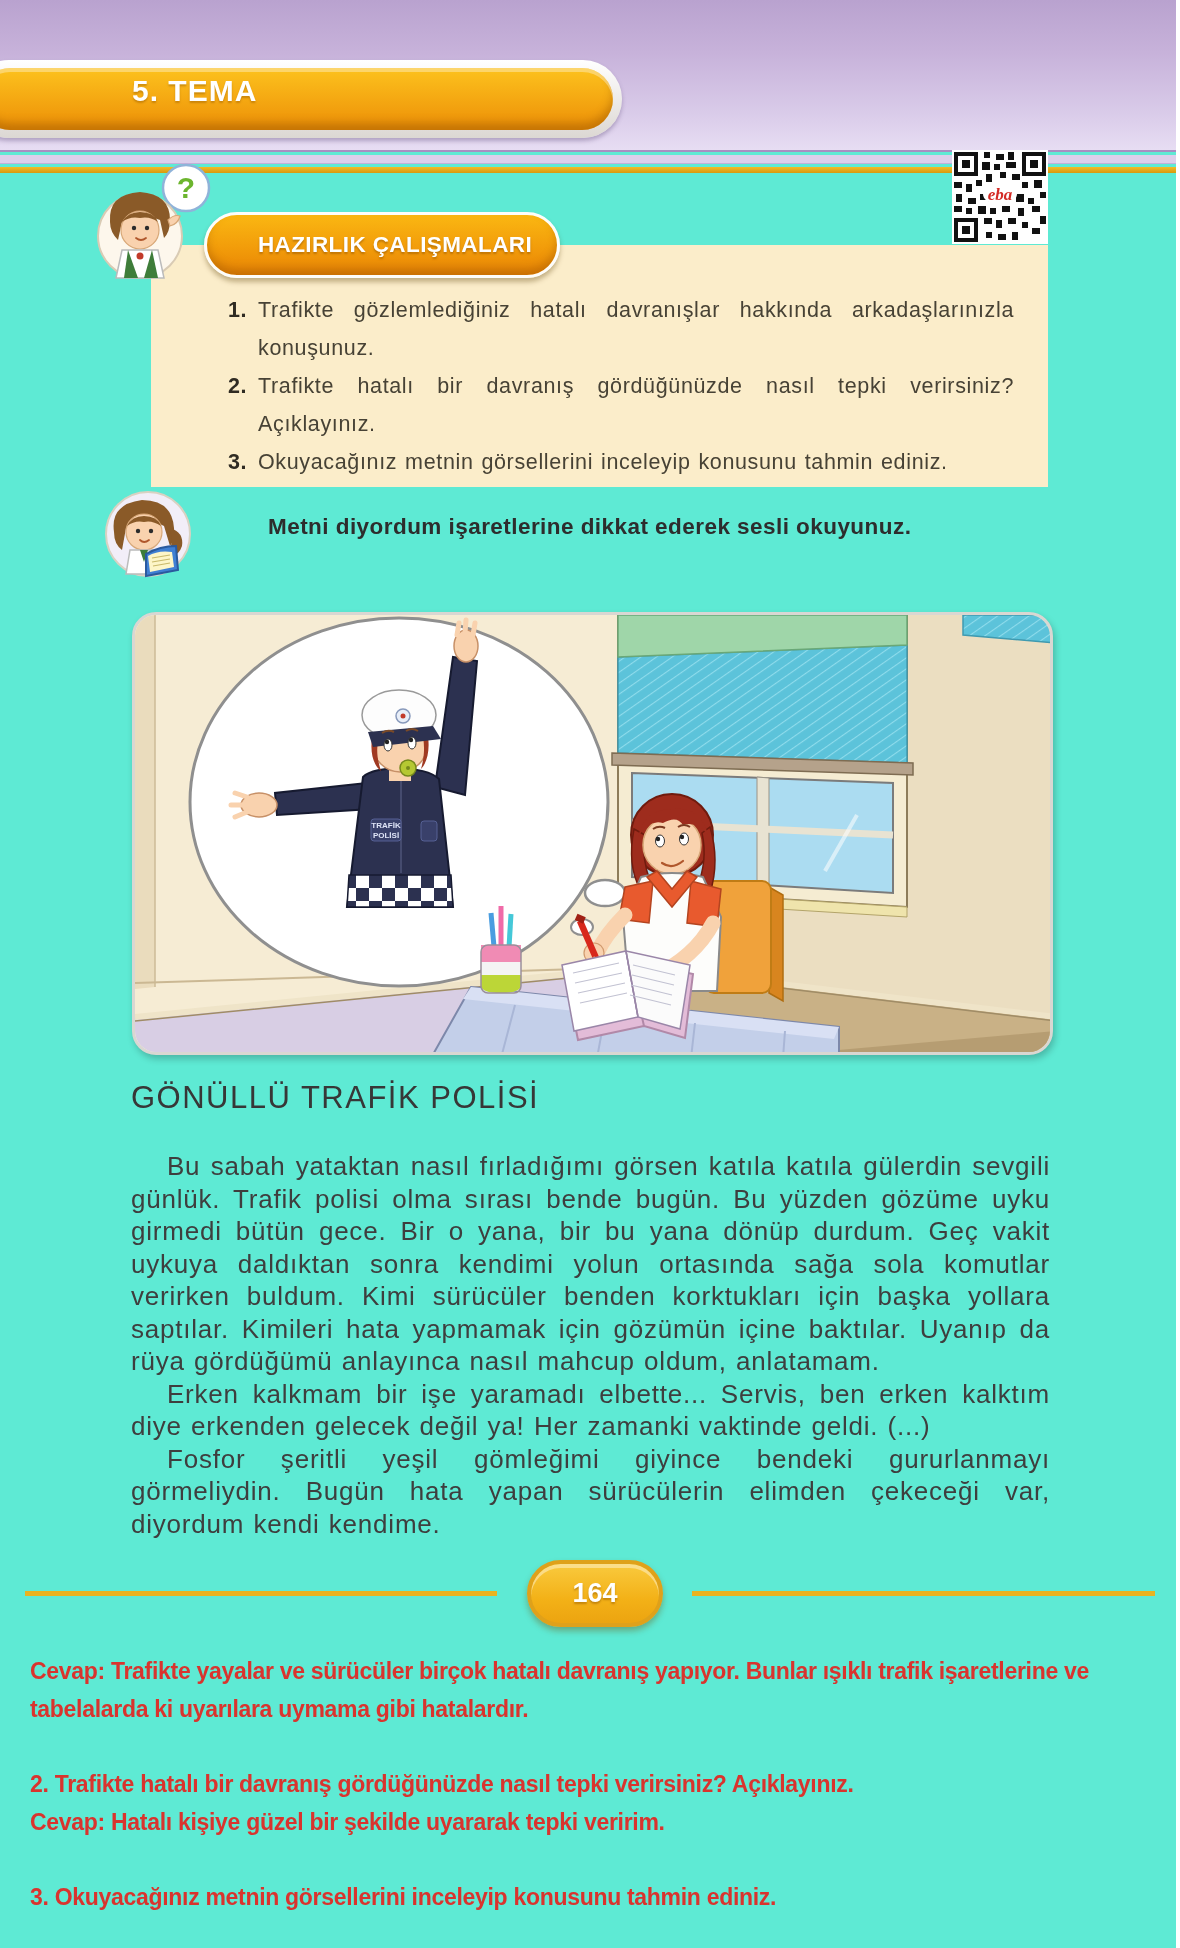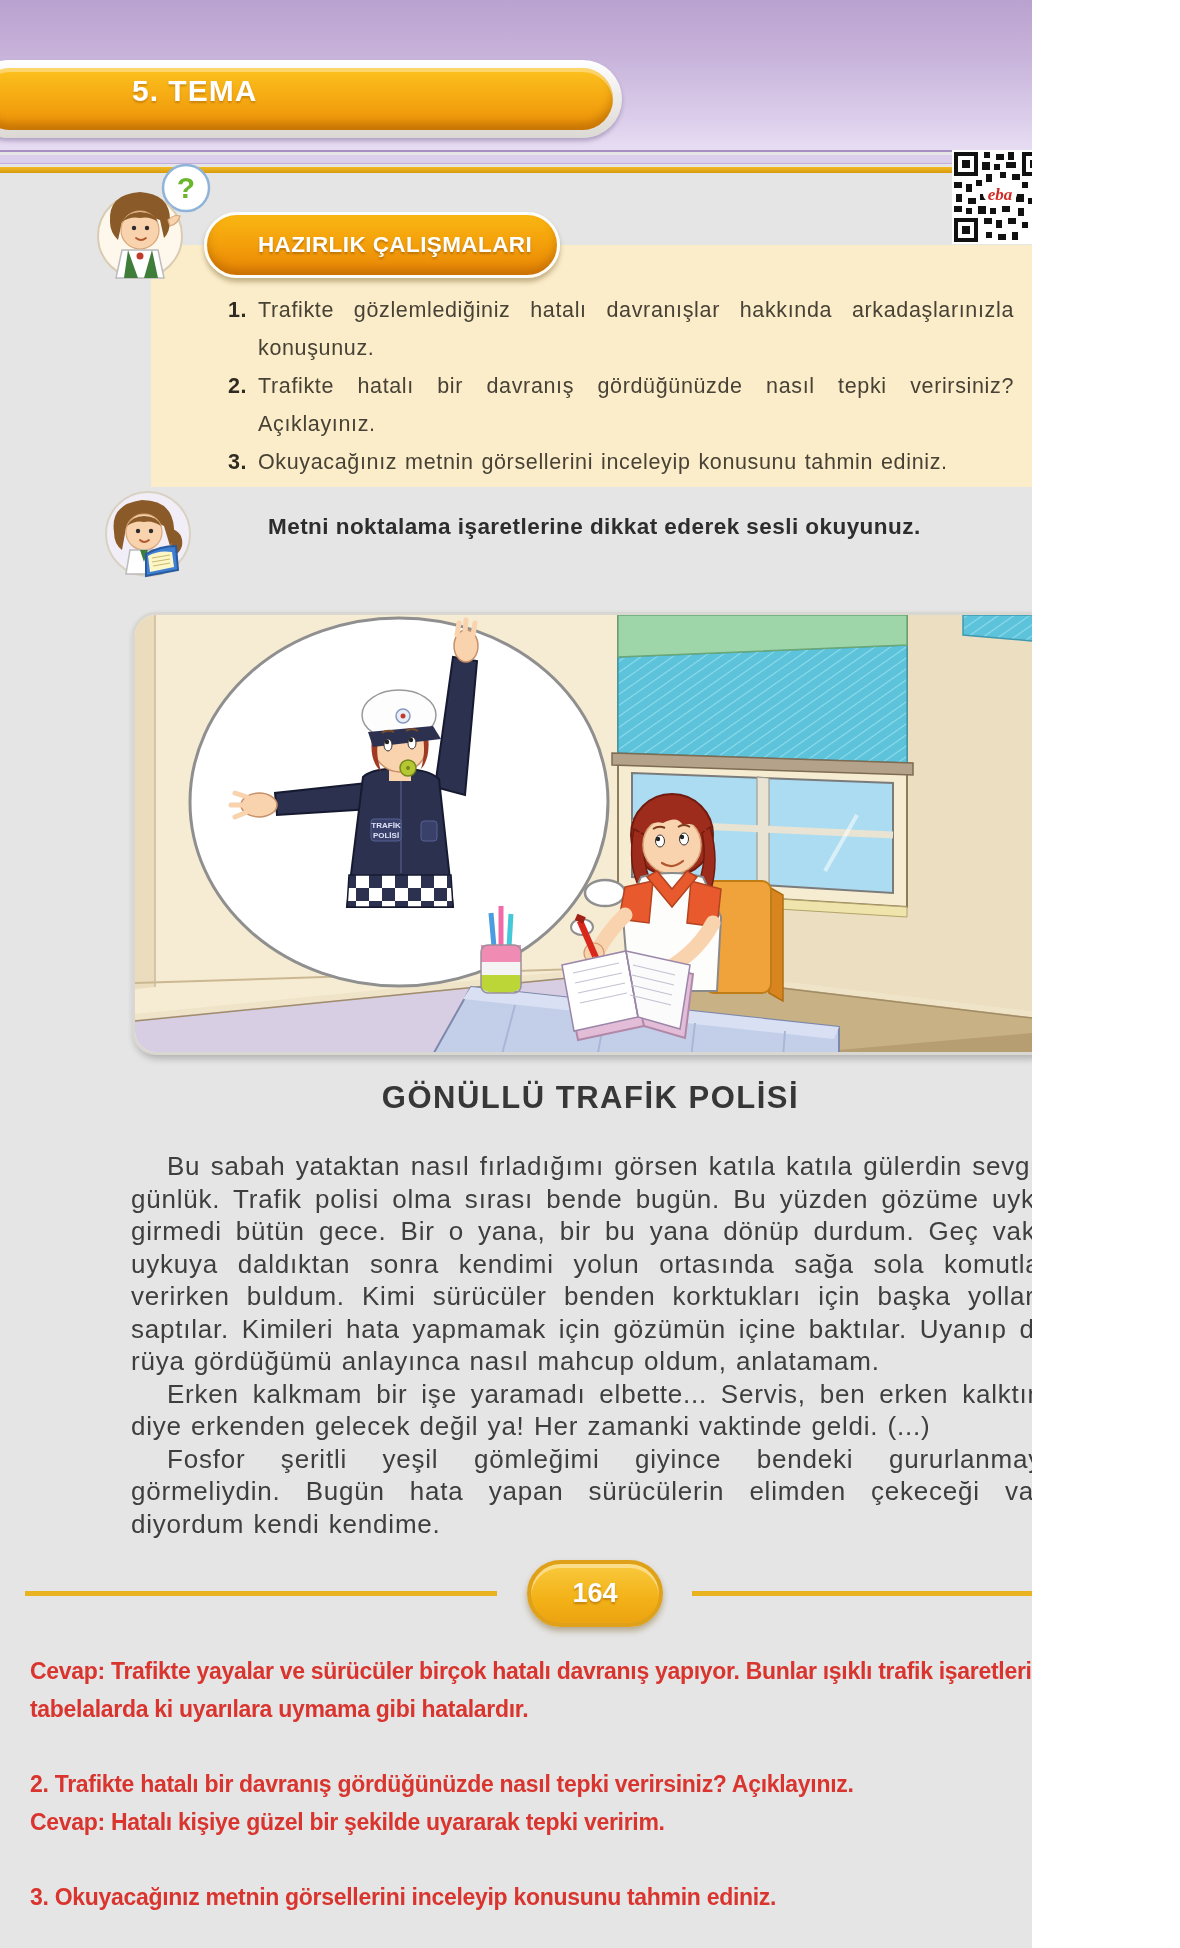--- a/index.html
+++ b/index.html
@@ -1,16 +1,16 @@
 <!DOCTYPE html>
 <html lang="tr"><head>
 <meta charset="utf-8">
 <style>
   html,body{margin:0;padding:0;background:#fff;}
-  .page{position:relative;width:1032px;height:1948px;background:#e5e5e5;overflow:hidden;
+  .page{position:relative;width:1176px;height:1948px;background:#5eead4;overflow:hidden;
         font-family:"Liberation Sans",sans-serif;}
 
   
   .purple-band{position:absolute;left:0;top:0;width:1180px;height:150px;
     background:linear-gradient(180deg,#b9a2cf 0%,#c7b2da 35%,#d9cbe9 75%,#e7ddf3 100%);
     border-bottom:2px solid #a78fc2;}
   .lav-strip{position:absolute;left:0;top:155px;width:1180px;height:8px;background:#dccfeb;border-bottom:1px solid #c2afd9;}
   .gold-rule-top{position:absolute;left:0;top:167px;width:1180px;height:6px;
     background:linear-gradient(180deg,#f2bb27,#d79a0e);}
 
@@ -47,22 +47,22 @@
   
   .read-text{position:absolute;left:268px;top:514px;width:680px;font-size:22.5px;font-weight:bold;
     color:#2d2d2d;letter-spacing:.02em;}
 
   
   .illus{position:absolute;left:132px;top:612px;width:921px;height:443px;border-radius:24px;
     border:3px solid #d9d7d2;box-shadow:2px 4px 7px rgba(0,0,0,.22);overflow:hidden;box-sizing:border-box;
     background:#f6ecd4;}
 
   
-  .story-title{position:absolute;left:131px;top:1080px;width:919px;text-align:center;
-    font-size:31px;font-weight:bold;color:#373737;letter-spacing:1.5px;}
+  .story-title{position:absolute;left:131px;top:1080px;width:919px;text-align:left;
+    font-size:31px;font-weight:normal;color:#373737;letter-spacing:1.5px;}
   .story-body{position:absolute;left:131px;top:1150px;width:919px;font-size:26px;line-height:32.5px;
     color:#3e3e3e;text-align:justify;letter-spacing:.03em;word-spacing:.05em;}
   .story-body p{margin:0;text-indent:36px;}
 
   
   .rule{position:absolute;top:1591px;height:5px;background:#e9b31f;}
   .rule-l{left:25px;width:472px;}
   .rule-r{left:692px;width:463px;}
   .page-badge{position:absolute;left:527px;top:1560px;width:136px;height:67px;border-radius:34px;
     background:linear-gradient(180deg,#f9ca3e 0%,#f3b117 60%,#eca410 100%);
@@ -197,21 +197,21 @@
     <path d="M27,38 Q32,28 44,28 Q57,28 61,38 Q52,32 44,34 Q35,32 27,38 Z" fill="#8a5a28"></path>
     <circle cx="38" cy="43" r="2.2" fill="#2c2c2c"></circle>
       <circle cx="51" cy="43" r="2.2" fill="#2c2c2c"></circle>
     <path d="M40,52 Q44,56 49,52" stroke="#b0572c" stroke-width="1.8" fill="none" stroke-linecap="round"></path>
     <path d="M30,62 L58,62 L62,86 L26,86 Z" fill="#ffffff" stroke="#bbb" stroke-width="1.5"></path>
     <path d="M40,62 L44,74 L48,62 Z" fill="#3e7d3a"></path>
     <path d="M46,66 L46,88 L78,82 L76,58 Q60,58 46,66 Z" fill="#3f7fd4" stroke="#2a5a9e" stroke-width="2"></path>
     <path d="M48,68 L50,84 L74,79 L72,64 Q58,62 48,68 Z" fill="#fdf6c8"></path>
     <path d="M52,70 L70,67 M52,74 L70,71 M53,78 L70,75" stroke="#c9b96a" stroke-width="1.2" fill="none"></path>
   </svg>
-  <div class="read-text">Metni noktalama işaretlerine dikkat ederek sesli okuyunuz.</div>
+  <div class="read-text">Metni diyordum işaretlerine dikkat ederek sesli okuyunuz.</div>
 
   <div class="illus">
     <svg width="921" height="443" viewBox="0 0 921 443">
       <defs>
         <pattern id="chk" width="26" height="26" patternUnits="userSpaceOnUse">
           <rect width="26" height="26" fill="#ffffff"></rect>
           <rect width="13" height="13" fill="#2c3150"></rect>
           <rect x="13" y="13" width="13" height="13" fill="#2c3150"></rect>
         </pattern>
         <pattern id="hatch" width="9" height="9" patternUnits="userSpaceOnUse" patternTransform="rotate(55)">

